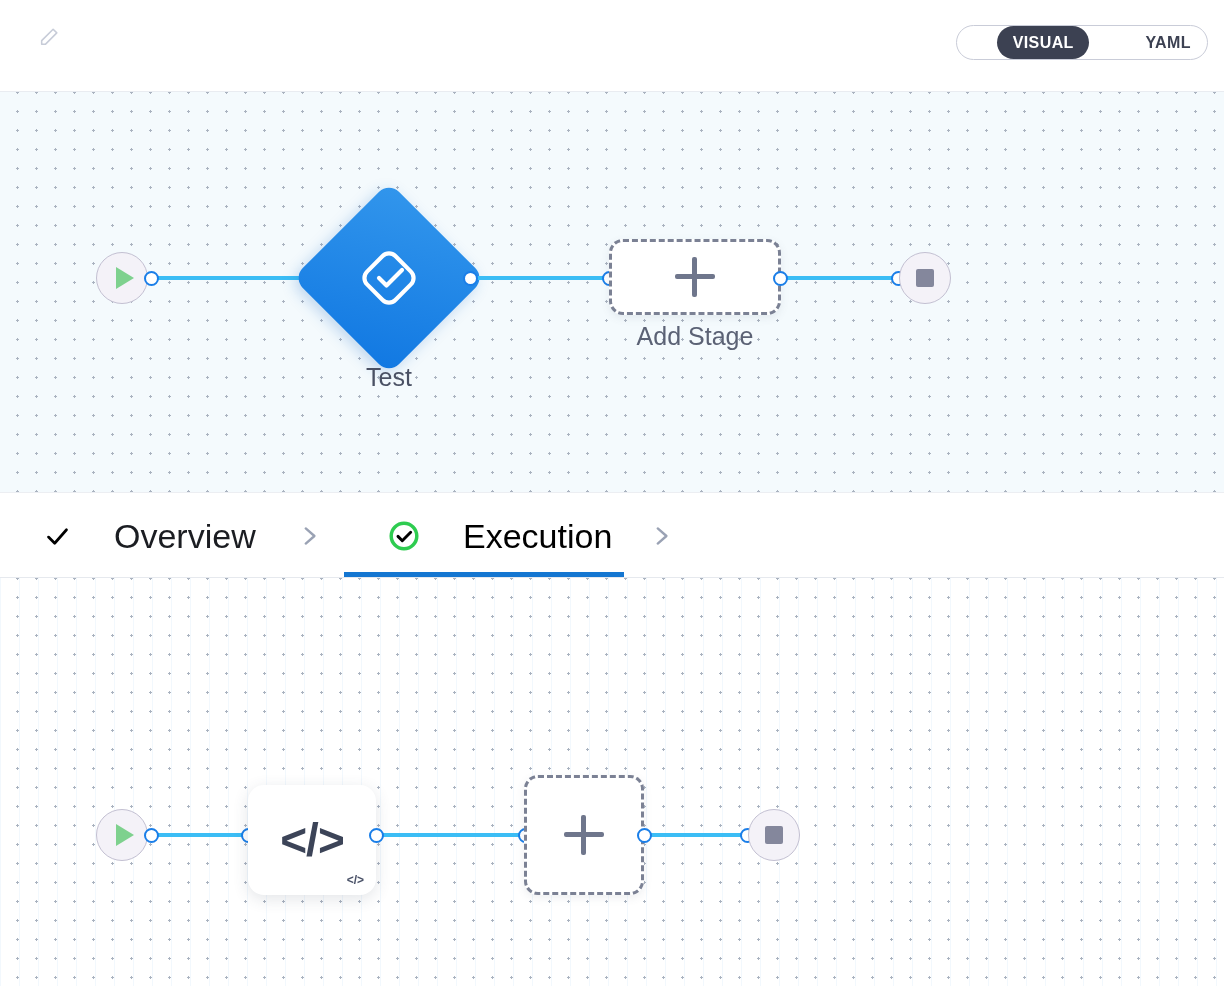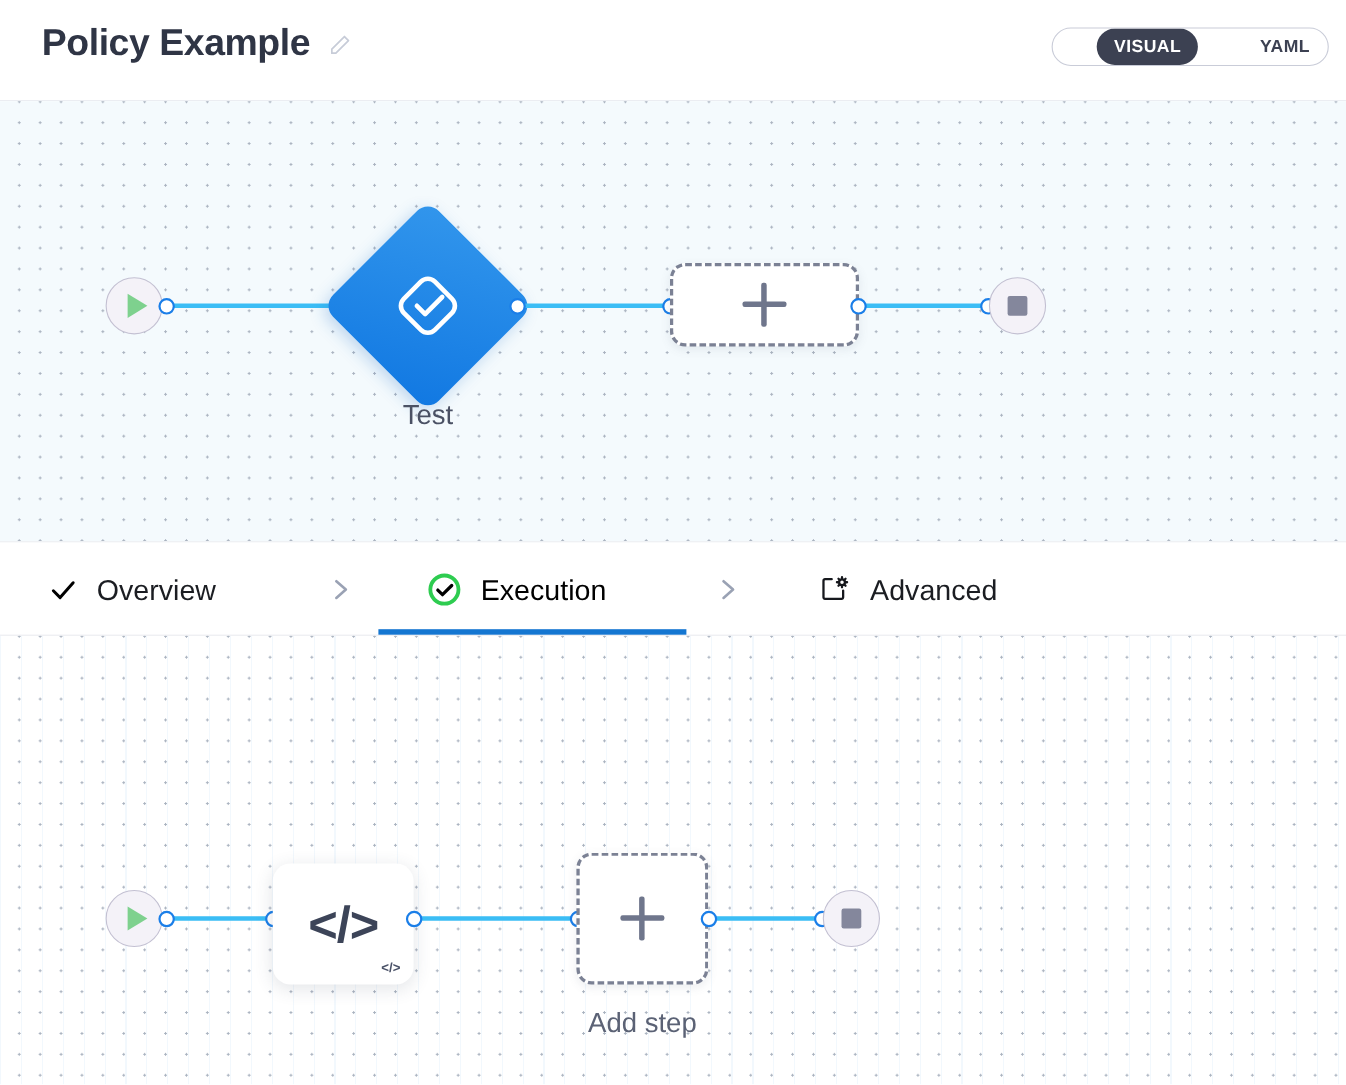--- a/index.html
+++ b/index.html
@@ -138,40 +138,39 @@
 
   
   .tabbar {
     position: absolute; left: 0; top: 492px; width: 1224px; height: 86px;
     background: #ffffff; border-top: 1px solid #eceef2; border-bottom: 1px solid #e6e9ee;
   }
   .tab {
     position: absolute; top: 0; height: 86px;
     display: flex; align-items: center; gap: 17px; cursor: pointer;
   }
-  .tab-label { font-size: 26px; color: #1b1d22; white-space: nowrap; }
+  .tab-label { font-size: 34px; color: #1b1d22; white-space: nowrap; margin-left: 26px; }
   .tab.active .tab-label { font-weight: normal; color: #000000; }
   .tab-underline {
     position: absolute; bottom: 0; height: 5px; background: #1476d1;
   }
   .chev {
     position: absolute; top: 0; height: 86px; display: flex; align-items: center;
     color: #9aa2b4; font-size: 30px; line-height: 1;
   }
   .icon-box { display: flex; align-items: center; justify-content: center; }
 </style>
 </head>
 <body>
 
 <div class="app">
 
   <div class="header">
 
     <div class="title-wrap">
-      <div class="page-title">Policy Example</div>
       <span class="edit-pencil">
         <svg viewBox="0 0 24 24" width="22" height="22" fill="none" stroke="#c7ccd8" stroke-width="1.7" stroke-linecap="round" stroke-linejoin="round">
           <path d="M16.5 3.5l4 4L8 20H4v-4z"></path>
         </svg>
       </span>
     </div>
 
     <div class="mode-toggle">
       <div class="mode-btn active">VISUAL</div>
       <div class="mode-btn inactive">YAML</div>
@@ -199,20 +198,21 @@
       </div>
       <div class="node-label dark" style="left:281px; top:246px; width:216px;">Test</div>
 
       <div class="edge" style="left:470px; top:184px; width:146px;"></div>
       <div class="port" style="left:463px; top:179px;"></div>
       <div class="port" style="left:602px; top:179px;"></div>
 
       <div class="add-node" style="left:609px; top:147px; width:172px; height:76px;">
         <span class="plus-glyph"></span>
       </div>
+      <div class="node-label" style="left:587px; top:230px; width:216px;">Add Stage</div>
 
       <div class="edge" style="left:780px; top:184px; width:122px;"></div>
       <div class="port" style="left:773px; top:179px;"></div>
       <div class="port" style="left:891px; top:179px;"></div>
 
       <div class="endcap" style="left:899px; top:160px;">
         <div class="stop-sq"></div>
       </div>
 
     </div>
@@ -245,30 +245,20 @@
       <span class="tab-label">Execution</span>
     </div>
     <div class="tab-underline" style="left:344px; width:280px;"></div>
 
     <div class="chev" style="left:648px;">
       <svg viewBox="0 0 24 24" width="26" height="30" fill="none" stroke="#9aa2b4" stroke-width="2.2" stroke-linecap="round" stroke-linejoin="round">
         <path d="M9 5l8 7-8 7"></path>
       </svg>
     </div>
 
-    <div class="tab" style="left:744px;">
-      <span class="icon-box">
-        <svg viewBox="0 0 26 26" width="30" height="30" fill="none" stroke="#16181d" stroke-width="1.8" stroke-linecap="round" stroke-linejoin="round">
-          <path d="M19.5 13.8v5.3a1.2 1.2 0 0 1-1.2 1.2H5.2A1.2 1.2 0 0 1 4 19.1V6a1.2 1.2 0 0 1 1.2-1.2h5.3"></path>
-          <circle cx="18.6" cy="7.2" r="2.3"></circle>
-          <path d="M18.6 3.2v1.1M18.6 10.1v1.1M22.6 7.2h-1.1M15.7 7.2h-1.1M21.4 4.4l-.8.8M16.6 9.2l-.8.8M21.4 10l-.8-.8M16.6 5.2l-.8-.8"></path>
-        </svg>
-      </span>
-      <span class="tab-label">Advanced</span>
-    </div>
   </div>
 
   <div class="canvas canvas-bottom">
     <div class="canvas-inner">
 
       <div class="endcap" style="left:96px; top:231px;">
         <div class="play-tri"></div>
       </div>
 
       <div class="edge" style="left:150px; top:255px; width:104px;"></div>
@@ -280,21 +270,20 @@
         <span class="card-badge">&lt;/&gt;</span>
       </div>
 
       <div class="edge" style="left:376px; top:255px; width:156px;"></div>
       <div class="port" style="left:369px; top:250px;"></div>
       <div class="port" style="left:518px; top:250px;"></div>
 
       <div class="add-node" style="left:524px; top:775px; width:120px; height:120px; top:197px;">
         <span class="plus-glyph"></span>
       </div>
-      <div class="node-label" style="left:476px; top:338px; width:216px;">Add step</div>
 
       <div class="edge" style="left:644px; top:255px; width:110px;"></div>
       <div class="port" style="left:637px; top:250px;"></div>
       <div class="port" style="left:740px; top:250px;"></div>
 
       <div class="endcap" style="left:748px; top:231px;">
         <div class="stop-sq"></div>
       </div>
 
     </div>

